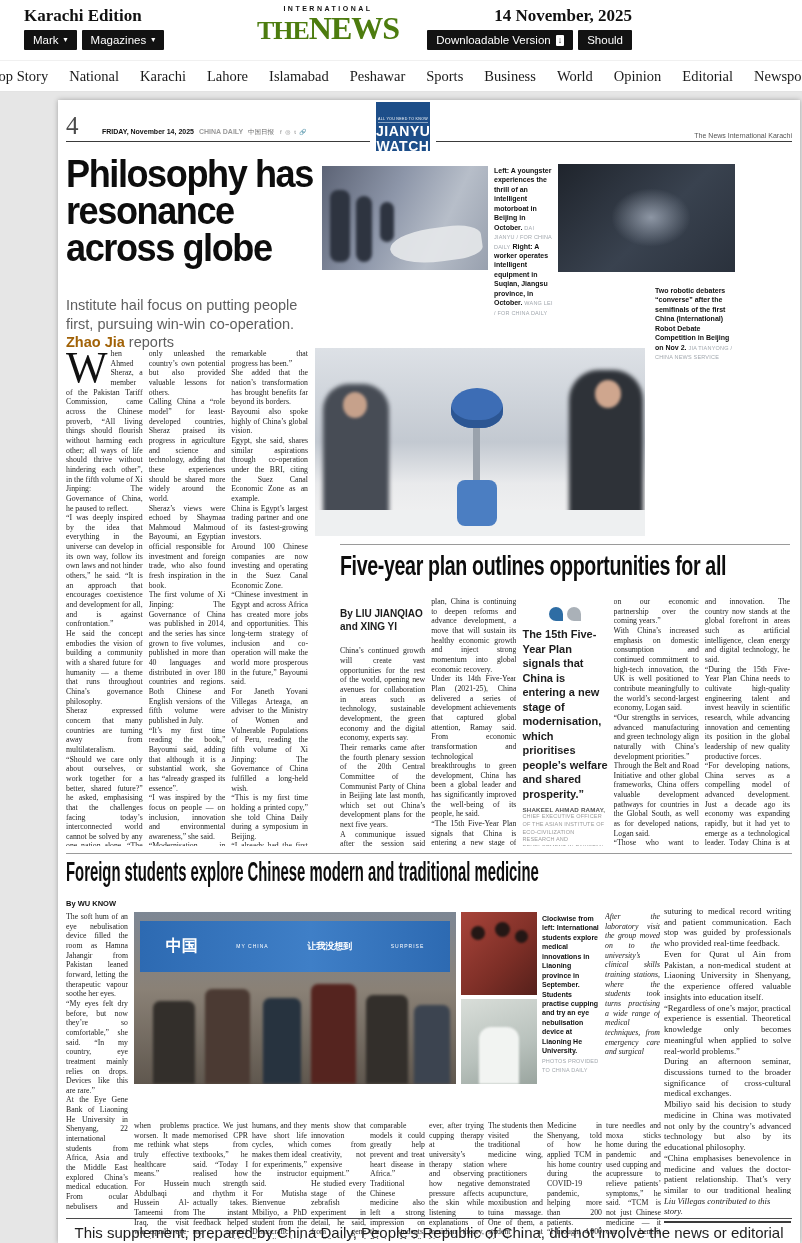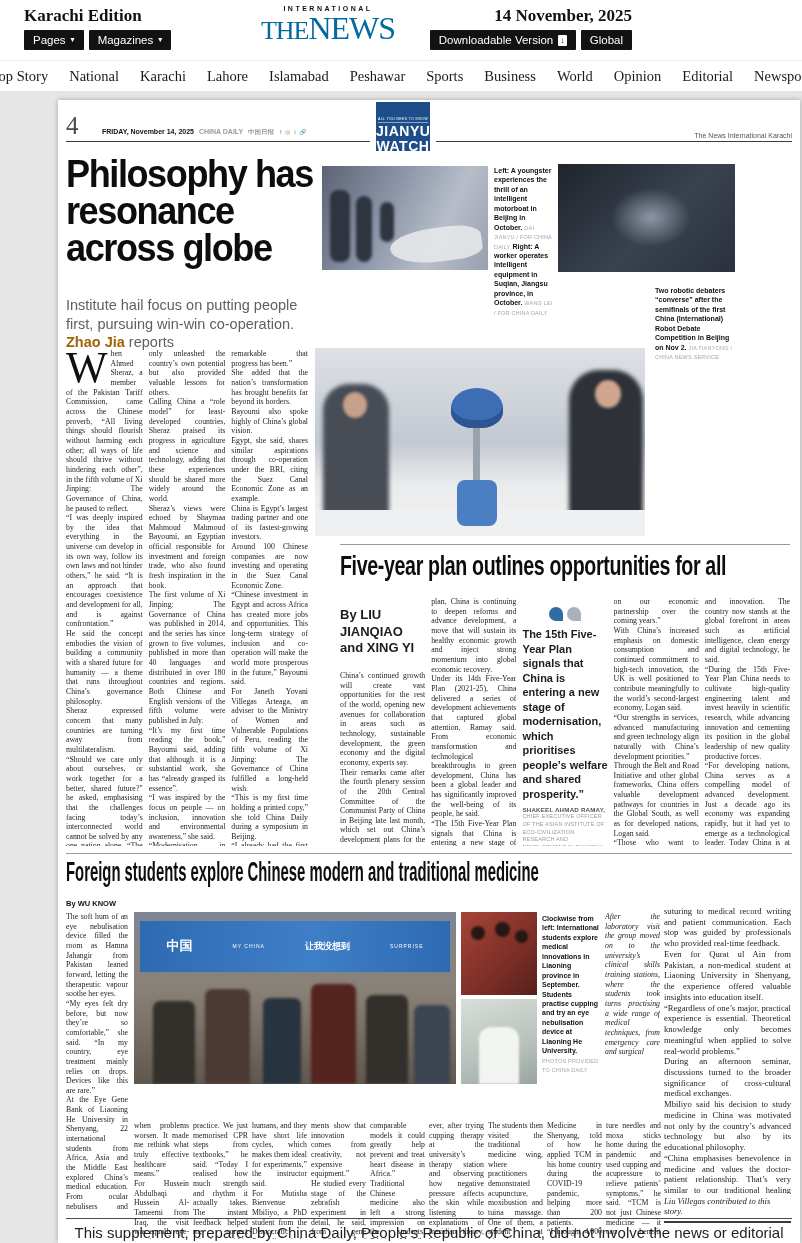--- a/index.html
+++ b/index.html
@@ -9,21 +9,21 @@
   .top-header{position:absolute;left:0;top:0;width:656px;height:60px;background:#fff;z-index:5;}
   .edition{position:absolute;left:24px;top:6px;font-family:"Liberation Serif",serif;font-weight:bold;font-size:17px;color:#111;}
   .hdr-date{position:absolute;right:24px;top:6px;font-family:"Liberation Serif",serif;font-weight:bold;font-size:17px;color:#111;}
   .hdr-btns{position:absolute;top:30px;display:flex;gap:5px;}
   .hdr-btns.l{left:24px;} .hdr-btns.r{right:24px;}
   .blk-btn{background:#121212;color:#fff;font-size:11.5px;padding:4px 9px;display:flex;align-items:center;gap:5px;cursor:pointer;border-radius:1px;}
   .chev{font-size:8px;line-height:1;}
   .dl-box{background:#fff;color:#111;font-size:9px;padding:0 2px;border-radius:1px;line-height:11px;}
   .masthead{position:absolute;left:50%;top:5px;transform:translateX(-50%);text-align:center;}
   .mast-intl{font-size:7px;font-weight:bold;letter-spacing:2.5px;color:#111;}
-  .mast-main{font-family:"Liberation Serif",serif;font-weight:normal;font-size:26px;letter-spacing:-1px;color:#0369a1;line-height:1;}
+  .mast-main{font-family:"Liberation Serif",serif;font-weight:bold;font-size:26px;letter-spacing:-1px;color:#4d7c0f;line-height:1;}
   .mast-main .n-big{font-size:32px;}
   
   .navbar{position:absolute;left:0;top:60px;width:802px;height:32px;background:#fff;border-top:1px solid #f0f0f0;border-bottom:1px solid #e3e3e3;display:flex;align-items:center;justify-content:center;gap:21px;z-index:5;}
   .nav-item{font-family:"Liberation Serif",serif;font-size:14.5px;color:#1a1a1a;cursor:pointer;white-space:nowrap;}
   
   .backdrop{position:absolute;left:0;top:92px;width:802px;height:1151px;background:#e6e6e6;}
   .page{position:absolute;left:58px;top:100px;width:742px;height:1143px;background:#fff;box-shadow:0 0 5px rgba(0,0,0,.3);}
   
   .pn{position:absolute;left:8px;top:13px;font-family:"Liberation Serif",serif;font-weight:400;font-size:25px;color:#4a4a4a;line-height:1;}
   .dateline{position:absolute;left:44px;top:28px;font-size:7px;font-weight:bold;color:#111;white-space:nowrap;}
@@ -60,36 +60,36 @@
   .photoR .desk{position:absolute;left:0;bottom:0;width:100%;height:26px;background:#eef0f1;}
   .capt{font-size:7px;line-height:1.35;font-weight:bold;color:#111;}
   .capt .credit{color:#a2a8ae;font-size:5.5px;font-weight:normal;letter-spacing:.2px;}
   .cap1{position:absolute;left:436px;top:66px;width:60px;}
   .cap2{position:absolute;left:597px;top:186px;width:84px;}
   
   .div2{position:absolute;left:282px;top:444px;width:450px;border-top:1px solid #9a9a9a;}
   .h2{position:absolute;left:282px;top:450px;width:650px;font-weight:bold;font-size:28px;letter-spacing:-.5px;color:#0d0d0d;transform:scaleX(.7);transform-origin:left top;white-space:nowrap;}
   .a2cols{position:absolute;left:282px;top:497px;width:450px;height:249px;display:flex;gap:6px;}
   .a2cols .bcol{flex:1;}
-  .byline{font-family:"Liberation Sans",sans-serif;font-weight:bold;font-size:13px;line-height:1.3;margin-bottom:4px;white-space:pre-line;text-align:left;}
+  .byline{font-family:"Liberation Sans",sans-serif;font-weight:bold;font-size:10px;line-height:1.3;margin-bottom:4px;white-space:pre-line;text-align:left;}
   .quotecol{flex:1;text-align:left;overflow:hidden;}
   .qmark{display:flex;justify-content:center;gap:4px;margin-top:10px;margin-bottom:6px;}
   .qc{width:14px;height:14px;border-radius:50% 50% 0 50%;}
   .qc1{background:#2e6da4;} .qc2{background:#aab1b8;}
   .qtext{font-weight:bold;font-size:11px;line-height:1.32;color:#1d1d1d;}
   .qattr-n{margin-top:5px;font-size:6.2px;font-weight:bold;color:#555;letter-spacing:.2px;}
   .qattr-r{font-size:5.5px;color:#9b9b9b;line-height:1.4;letter-spacing:.2px;}
   
   .div3{position:absolute;left:8px;top:753px;width:726px;border-top:1px solid #9a9a9a;}
   .h3{position:absolute;left:8px;top:757px;width:1320px;font-weight:bold;font-size:27px;letter-spacing:0;color:#0d0d0d;transform:scaleX(.55);transform-origin:left top;white-space:nowrap;}
   .byline3{position:absolute;left:8px;top:799px;font-weight:bold;font-size:7.5px;color:#111;}
   .colL{position:absolute;left:8px;top:812px;width:62px;height:298px;}
   .photoB{left:76px;top:812px;width:322px;height:172px;background:linear-gradient(180deg,#7d8794 0%,#8a8176 45%,#5f574e 100%);}
   .photoB .banner{position:absolute;left:2%;top:5%;width:96%;height:30%;background:linear-gradient(90deg,#2d6ab2,#3f7fc7 55%,#2d6ab2);color:#fff;display:flex;align-items:center;justify-content:space-around;padding:0 6px;}
-  .photoB .bcn{font-size:13px;font-weight:bold;} .photoB .ben{font-size:5px;letter-spacing:1px;} .photoB .bcn2{font-size:9px;font-weight:bold;}
+  .photoB .bcn{font-size:16px;font-weight:bold;} .photoB .ben{font-size:5px;letter-spacing:1px;} .photoB .bcn2{font-size:9px;font-weight:bold;}
   .photoB .crowd{position:absolute;background:#332f2b;border-radius:7px 7px 0 0;filter:blur(1.5px);}
   .stackT{left:403px;top:812px;width:76px;height:83px;background:linear-gradient(135deg,#a8443a 0%,#7c2e26 60%,#55201b 100%);}
   .stackT .h{position:absolute;background:#241715;border-radius:50%;filter:blur(1px);}
   .stackB{left:403px;top:899px;width:76px;height:85px;background:linear-gradient(160deg,#d9ded9 0%,#b8c1bc 60%,#9aa59f 100%);}
   .stackB .coat{position:absolute;left:18px;top:28px;width:40px;height:57px;background:#f2f4f2;border-radius:12px 12px 0 0;filter:blur(1px);}
   .cap3{position:absolute;left:484px;top:814px;width:58px;}
   .colA{position:absolute;left:547px;top:812px;width:55px;height:172px;font-style:italic;}
   .colR{position:absolute;left:606px;top:806px;width:127px;height:288px;font-size:8.6px;line-height:1.25;}
   .colRcredit{position:absolute;left:606px;top:1096px;width:127px;font-family:"Liberation Serif",serif;font-style:italic;font-size:8.6px;color:#1c1c1c;background:#fff;border-bottom:2px solid #3a3a3a;padding-bottom:5px;}
   .rowB{position:absolute;left:76px;top:1021px;width:527px;height:118px;display:flex;gap:4px;}
@@ -97,40 +97,40 @@
   .frule{position:absolute;left:8px;top:1118px;width:726px;border-top:1px solid #4a4a4a;}
   .pfooter{position:absolute;left:0;top:1124px;width:742px;text-align:center;font-size:15px;color:#1f1f1f;}
 </style>
 </head>
 <body>
 
 <div class="top-header">
   <div class="edition">Karachi Edition</div>
   <div class="hdr-btns l">
     <div class="blk-btn">
-        <span>Pages</span>
+        <span>Mark</span>
         <span class="chev">▾</span>
       </div>
     <div class="blk-btn">
         <span>Magazines</span>
         <span class="chev">▾</span>
       </div>
   </div>
   <div class="masthead">
     <div class="mast-intl">INTERNATIONAL</div>
     <div class="mast-main"><span>THE</span><span class="n-big">NEWS</span></div>
   </div>
   <div class="hdr-date">14 November, 2025</div>
   <div class="hdr-btns r">
     <div class="blk-btn">
         <span>Downloadable Version</span>
         <span class="dl-box">↓</span>
       </div>
     <div class="blk-btn">
-        <span>Global</span>
+        <span>Should</span>
       </div>
   </div>
 </div>
 
 <div class="navbar">
   <span class="nav-item">Top Story</span>
   <span class="nav-item">National</span>
   <span class="nav-item">Karachi</span>
   <span class="nav-item">Lahore</span>
   <span class="nav-item">Islamabad</span>

